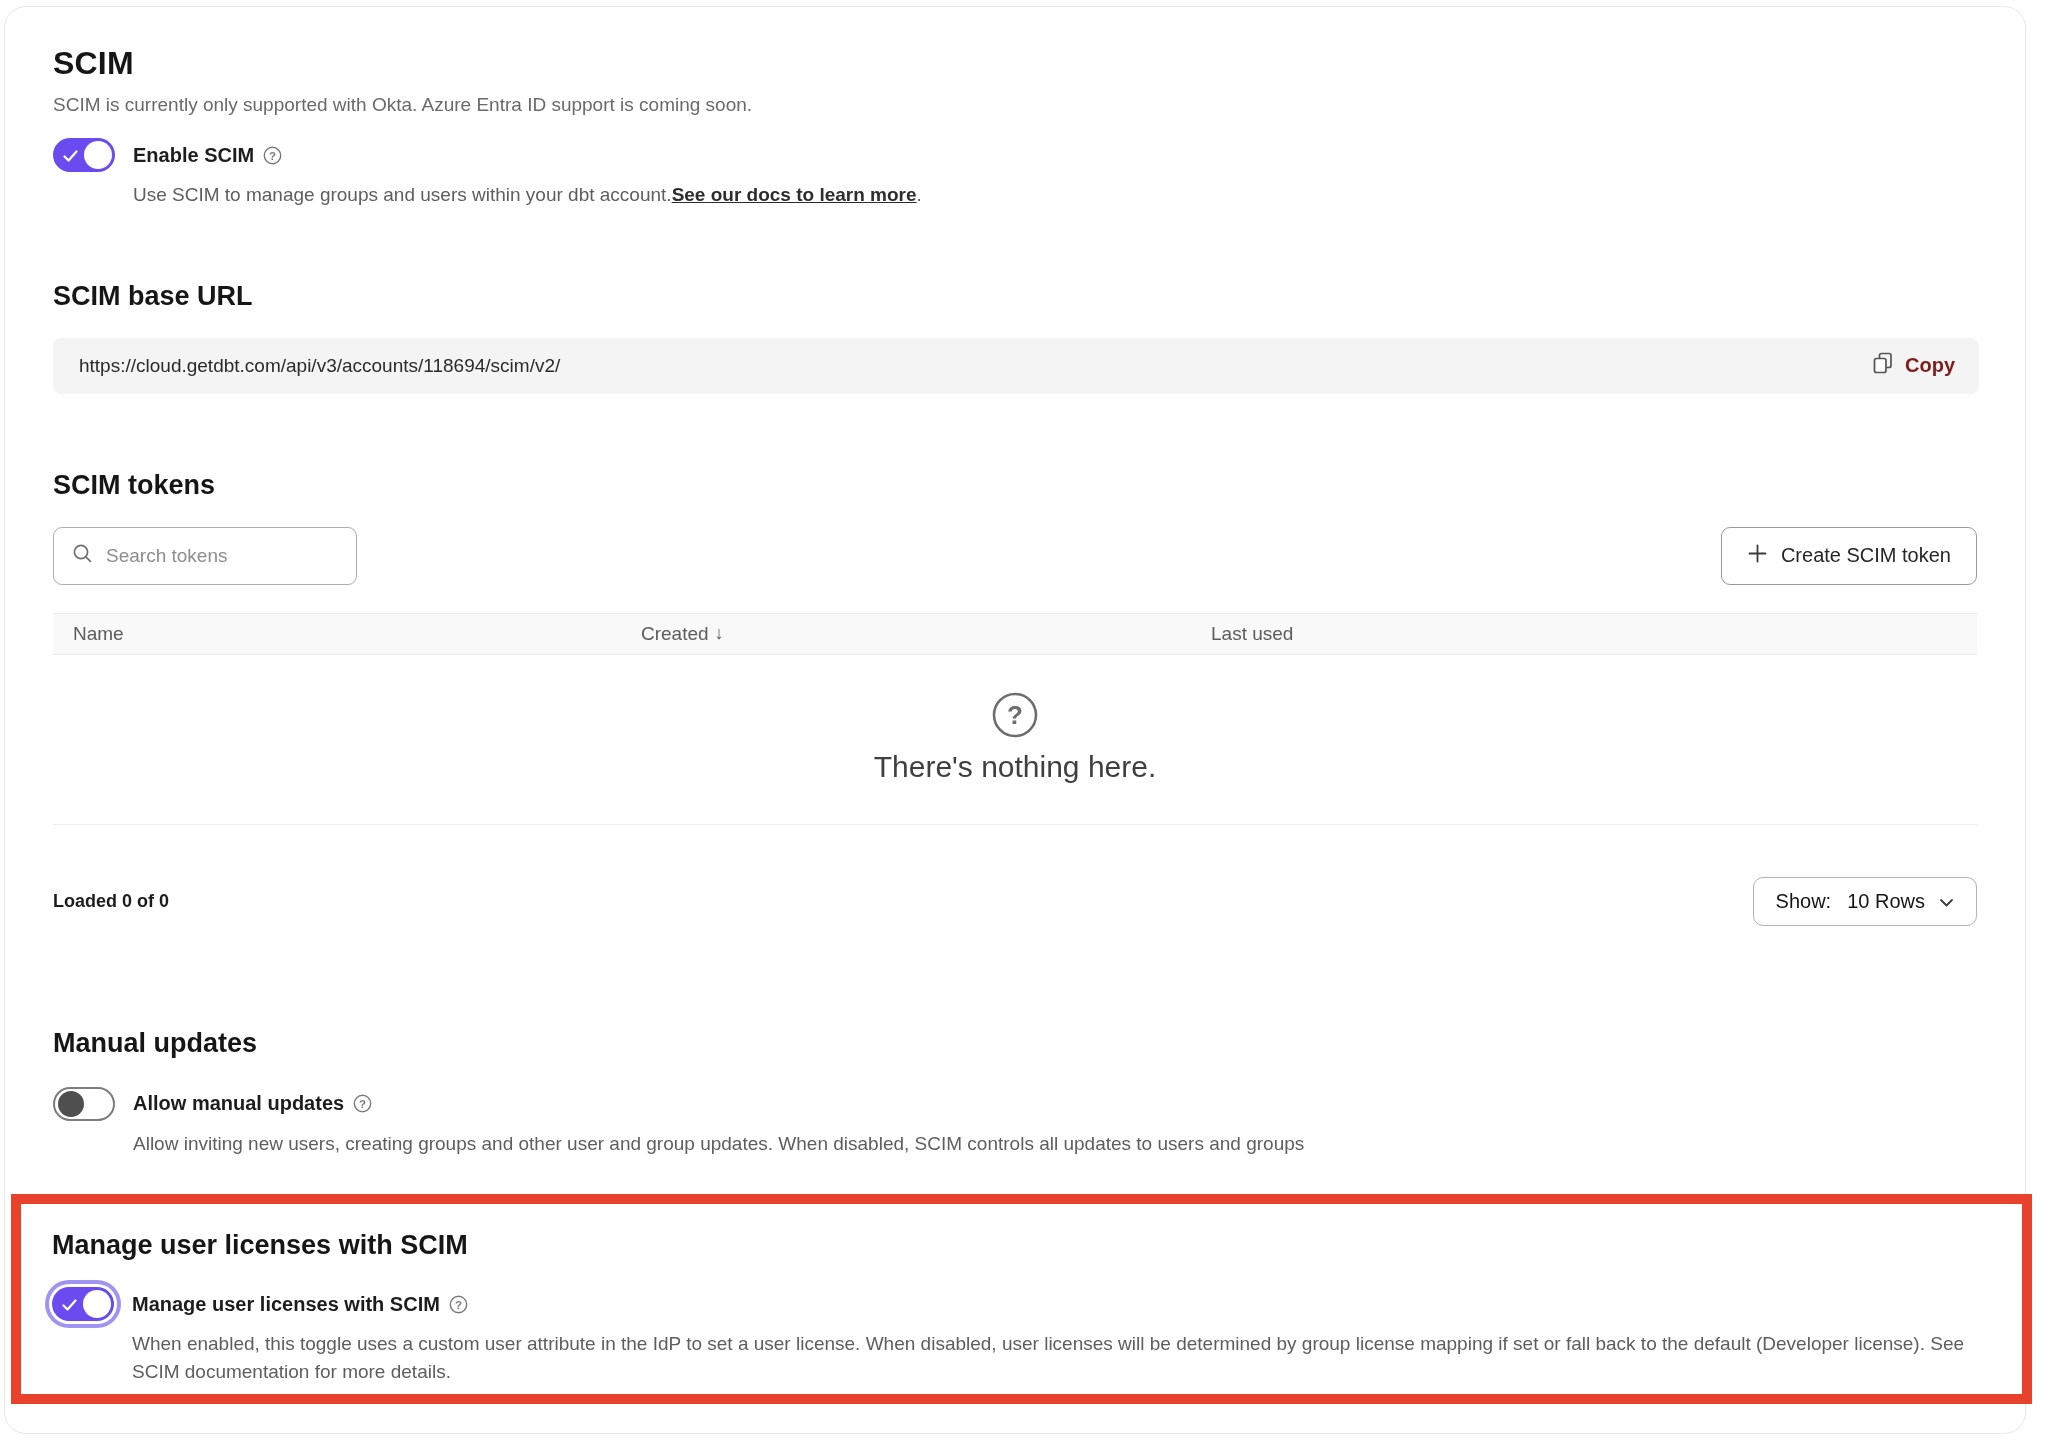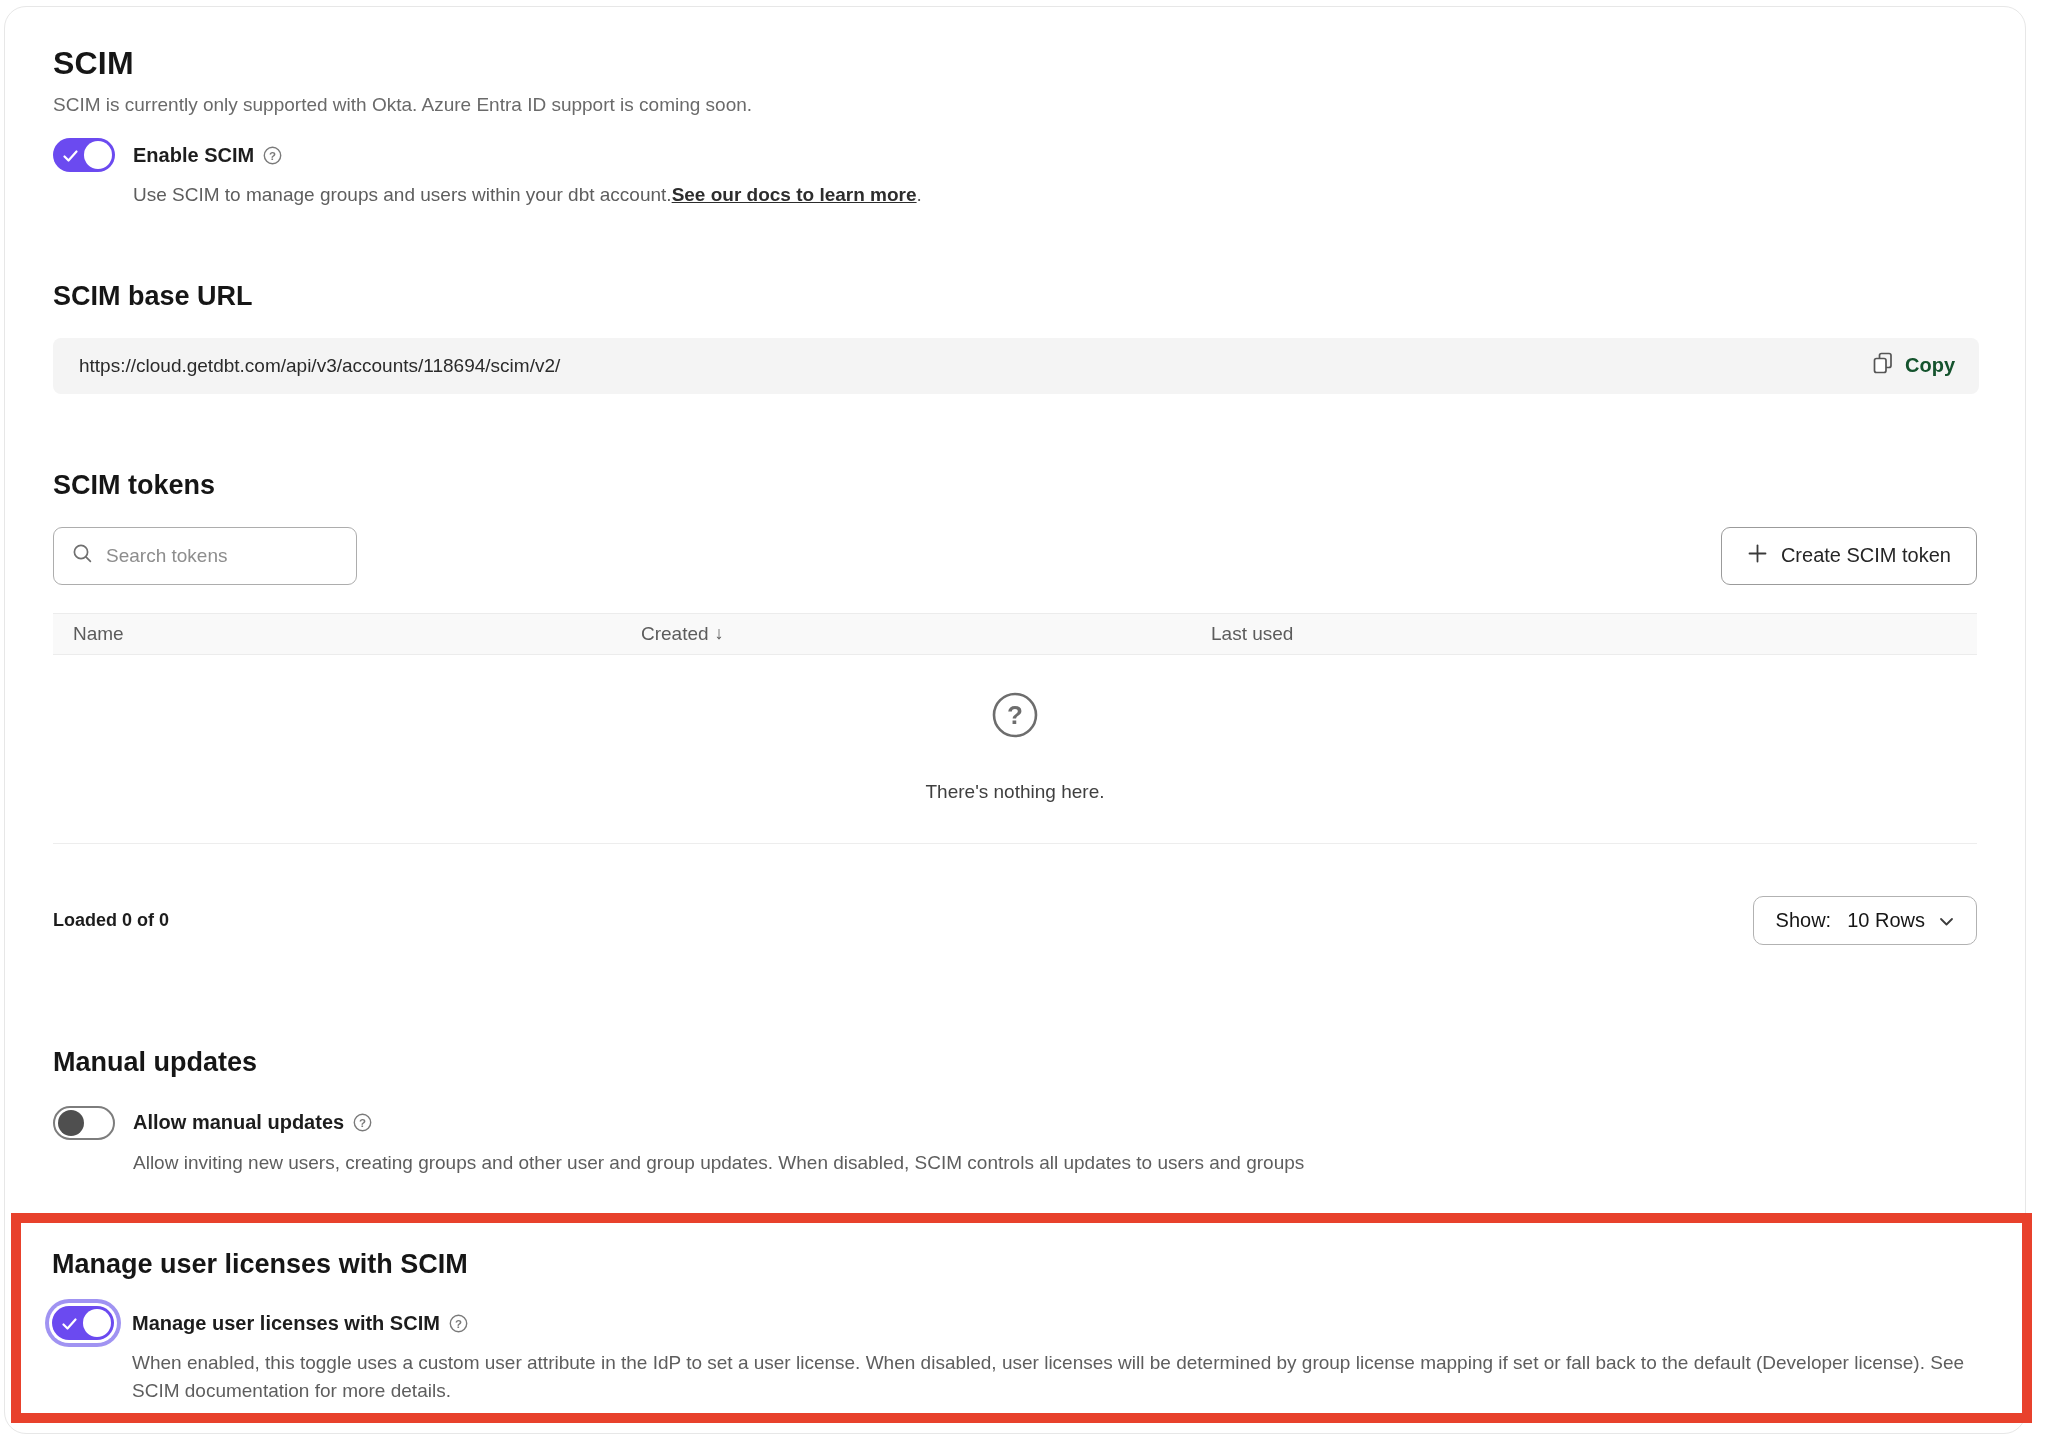--- a/index.html
+++ b/index.html
@@ -56,21 +56,21 @@
   
   .url-bar {
     margin-top: 26px; height: 56px; width: 1926px;
     background: #f4f4f4; border-radius: 8px;
     display: flex; align-items: center; justify-content: space-between;
     padding: 0 24px 0 26px;
   }
   .url-text { font-size: 19px; font-weight: 500; color: #2b2b2b; }
   .copy-btn {
     display: inline-flex; align-items: center; gap: 11px;
-    font-size: 20px; font-weight: 600; color: #14532d;
+    font-size: 20px; font-weight: 600; color: #7f1d1d;
     background: transparent; border: none; cursor: pointer;
     font-family: "Liberation Sans", sans-serif;
   }
 
   
   .tokens-controls { margin-top: 26px; display: flex; justify-content: space-between; align-items: center; }
   .search-box {
     width: 304px; height: 58px; border: 1.5px solid #adadad; border-radius: 9px;
     display: flex; align-items: center; gap: 13px; padding: 0 18px; background: #fff;
   }
@@ -92,21 +92,21 @@
     background: #f9f9f9; border-top: 1px solid #ececec; border-bottom: 1px solid #ececec;
     display: grid; grid-template-columns: 568px 570px auto;
     align-items: center; padding-left: 20px;
     font-size: 19px; color: #5c5c5c;
   }
   .col-label { display: inline-flex; align-items: center; gap: 6px; }
   .sort-arrow { font-size: 18px; color: #5c5c5c; }
 
   .empty-state { padding: 36px 0 40px 0; text-align: center; }
   .empty-state .q-circle { display: inline-block; }
-  .empty-text { margin-top: 38px; font-size: 19px; color: #3f3f3f; }
+  .empty-text { margin-top: 7px; font-size: 30px; color: #3f3f3f; }
 
   .divider { border-top: 1px solid #ededed; }
 
   .table-footer { margin-top: 52px; display: flex; justify-content: space-between; align-items: center; }
   .loaded-text { font-size: 18px; font-weight: 600; color: #1c1c1c; }
   .show-btn {
     height: 49px; padding: 0 22px; border: 1.5px solid #b2b2b2; border-radius: 10px;
     background: #fff; display: inline-flex; align-items: center; gap: 14px;
     font-size: 20px; font-weight: 500; color: #161616; cursor: pointer;
     font-family: "Liberation Sans", sans-serif;

